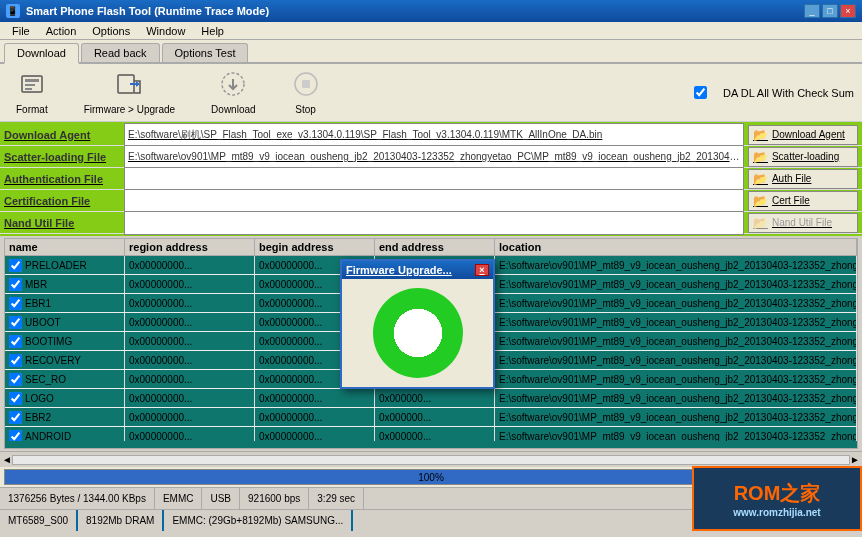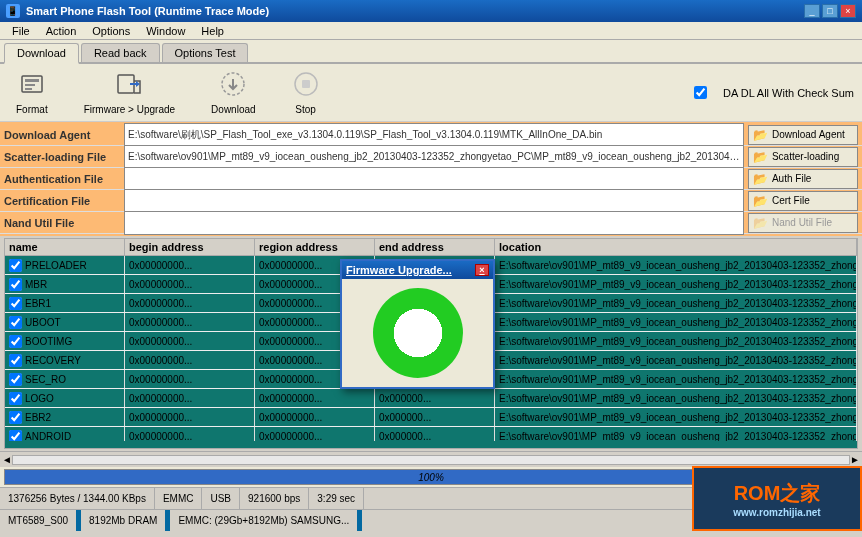--- a/index.html
+++ b/index.html
@@ -124,22 +124,23 @@
     }
     .da-checkbox {
       display: flex;
       align-items: flex-end;
       gap: 16px;
       margin-left: auto;
     }
 
     
     #file-section {
-      background: #fdba74;
+      background: #84cc16;
       padding: 2px 0;
+      text-decoration: underline;
     }
     .file-row {
       display: flex;
       align-items: center;
       height: 22px;
       padding: 0 4px;
       border-bottom: 1px solid #ddd;
     }
     .file-label {
       width: 120px;
@@ -220,21 +221,20 @@
     }
     .td input[type=checkbox] { margin-right: 3px; }
 
     
     #progress-area {
       background: #ece9d8;
       padding: 2px 4px;
       display: flex;
       align-items: center;
       gap: 4px;
-      font-style: italic;
     }
     .progress-bar-outer {
       flex: 1;
       height: 16px;
       border: 1px solid #888;
       background: white;
       position: relative;
     }
     .progress-bar-inner {
       height: 100%;
@@ -289,21 +289,21 @@
     
     #info-bar {
       background: #d4d0c8;
       border-top: 1px solid #aaa;
       height: 22px;
       display: flex;
       align-items: center;
     }
     .info-cell {
       padding: 0 8px;
-      border-right: 5px solid #0369a1;
+      border-right: 2px solid #0369a1;
       height: 100%;
       display: flex;
       align-items: center;
       font-size: 10px;
     }
 
     
     #modal-overlay {
       position: absolute;
       top: 0; left: 0; right: 0; bottom: 0;
@@ -508,22 +508,22 @@
       <button class="file-btn" style="color:#999;">
         <span class="folder-icon" style="opacity:0.4;">📂</span>
         <span style="color:#999;">Nand Util File</span>
       </button>
     </div>
   </div>
 
   <div id="table-container">
     <div class="table-header">
       <div class="th">name</div>
+      <div class="th">region address</div>
       <div class="th">begin address</div>
-      <div class="th">region address</div>
       <div class="th">end address</div>
       <div class="th">location</div>
     </div>
     <div class="table-body" id="table-body">
     <div class="table-row-data">
       <div class="td">
         <input type="checkbox" checked="" style="">
         <span>PRELOADER</span>
       </div>
       <div class="td">0x00000000...</div>

